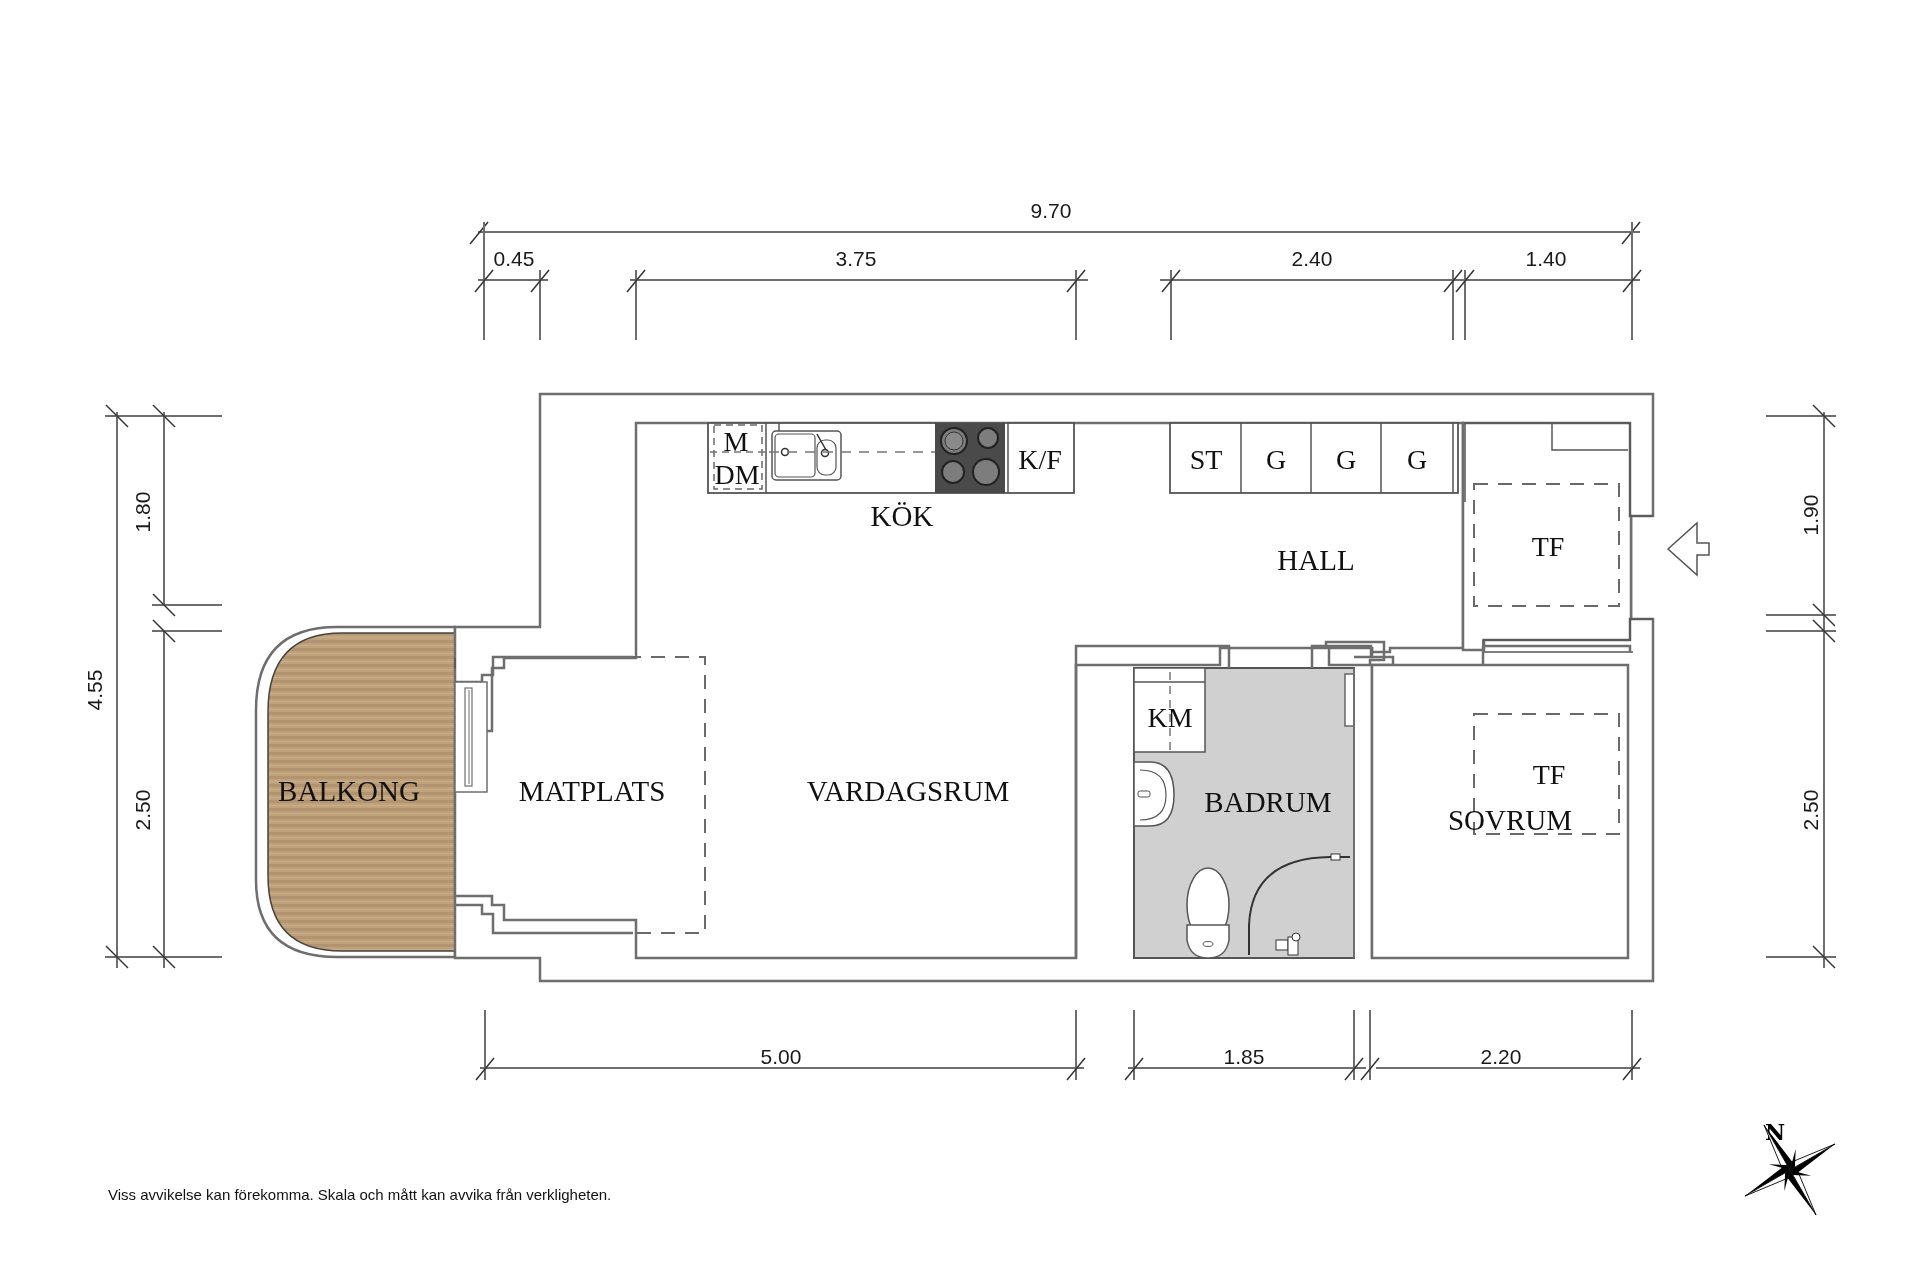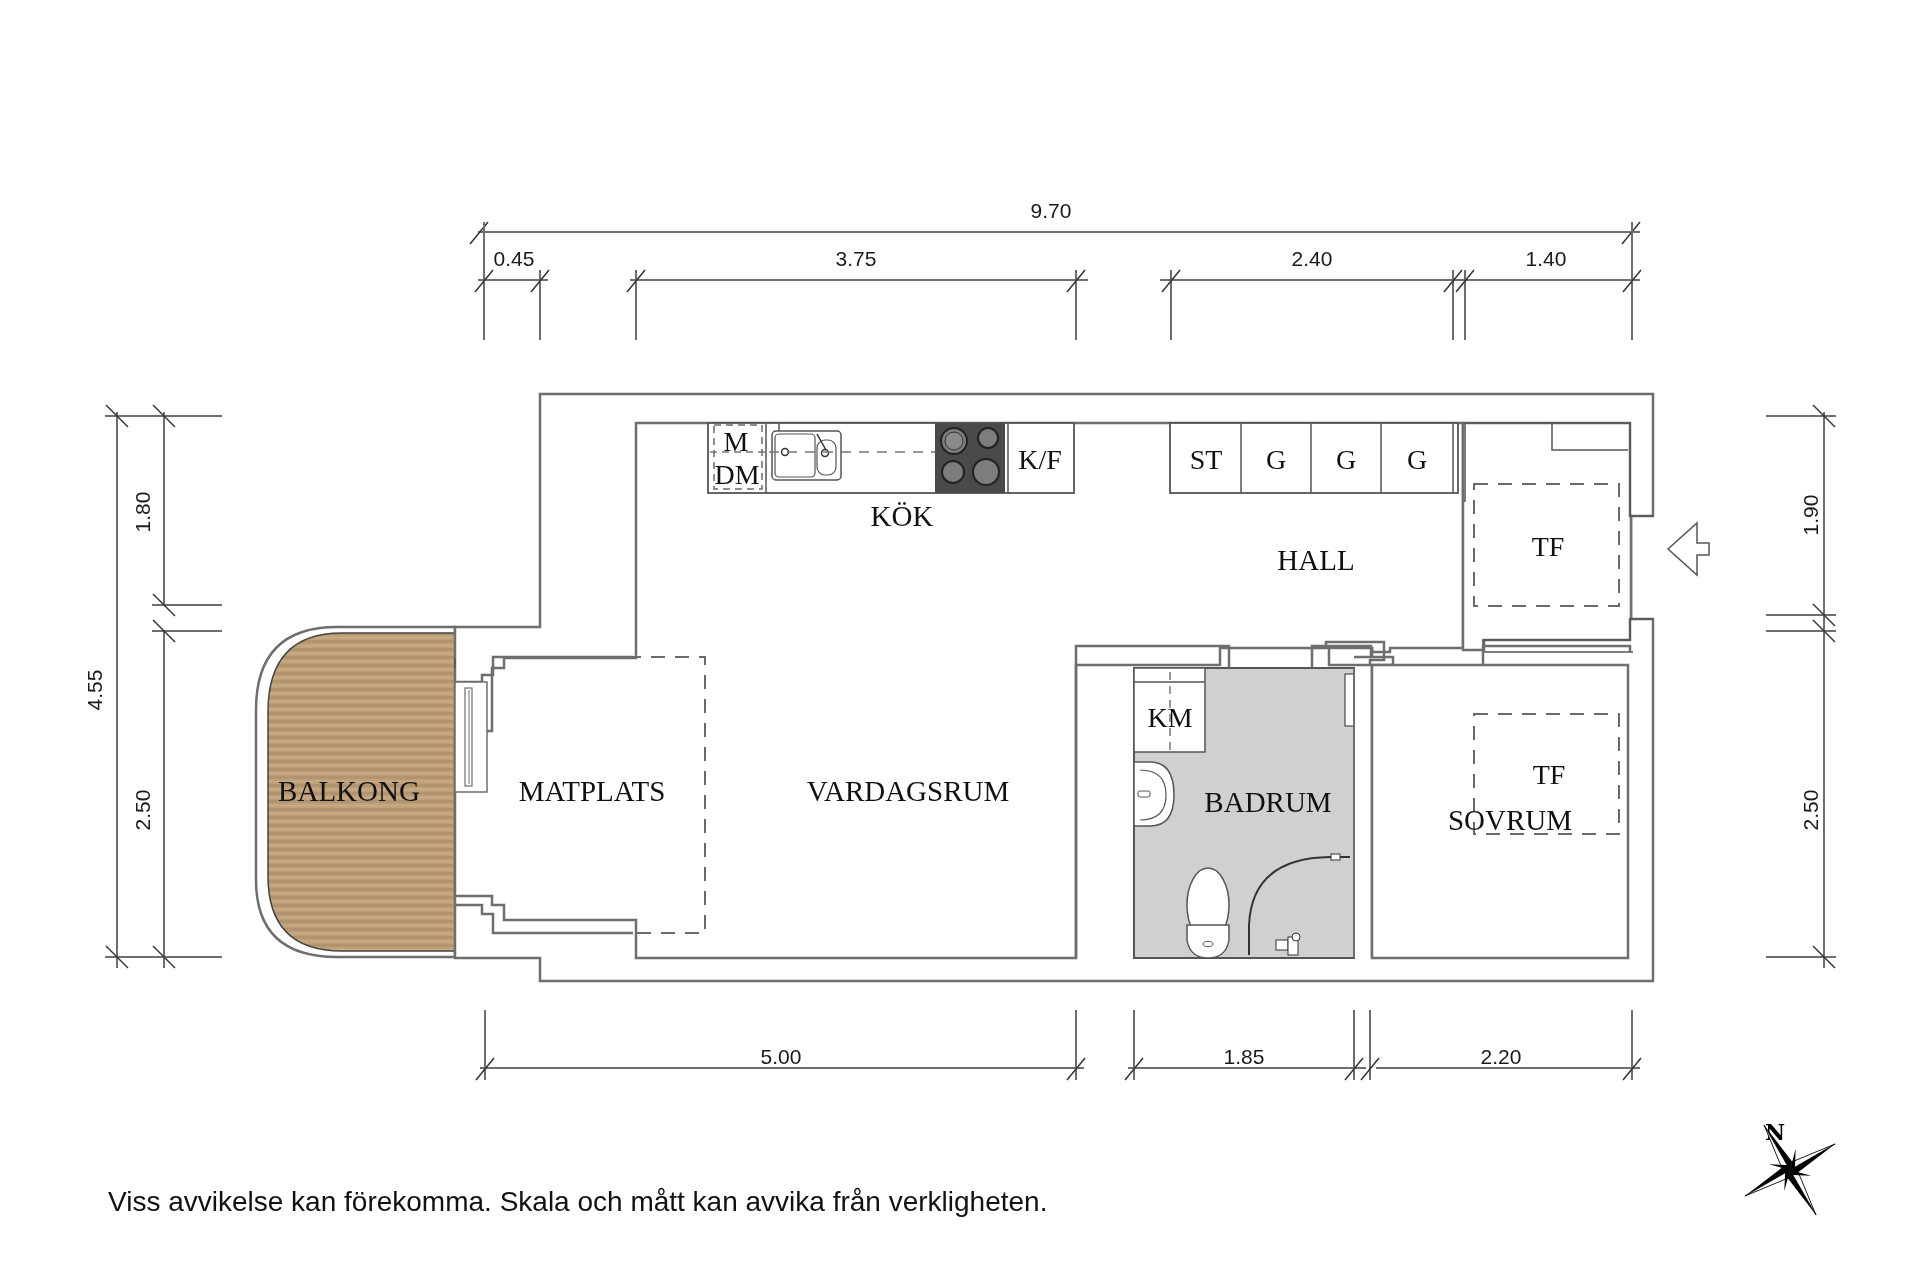--- a/index.html
+++ b/index.html
@@ -9,21 +9,21 @@
   .room-text { font-family: "Liberation Serif", serif; font-size: 29px; fill: #111; }
   .fix-text { font-family: "Liberation Serif", serif; font-size: 28px; fill: #111; }
   .wall { fill: #ffffff; stroke: #6e6e6e; stroke-width: 2.5; }
   .inner { fill: #ffffff; stroke: #6e6e6e; stroke-width: 2.5; }
   .thin { fill: none; stroke: #555; stroke-width: 1.5; }
   .dash { fill: none; stroke: #6a6a6a; stroke-width: 2; stroke-dasharray: 14 10; }
   .dimline { stroke: #6e6e6e; stroke-width: 2; fill: none; }
   .tick { stroke: #333; stroke-width: 1.5; }
   .footer {
     position: absolute; left: 108px; top: 1186px;
-    font-family: "Liberation Sans", sans-serif; font-size: 28px; color: #111;
+    font-family: "Liberation Sans", sans-serif; font-size: 15px; color: #111;
   }
   .compass-n {
     font-family: "DejaVu Serif", serif; font-weight: bold; font-size: 22px; fill: #000;
   }
 </style>
 </head>
 <body>
 
 <svg class="plan" viewBox="0 0 1920 1280" xmlns="http://www.w3.org/2000/svg">
   <defs>

